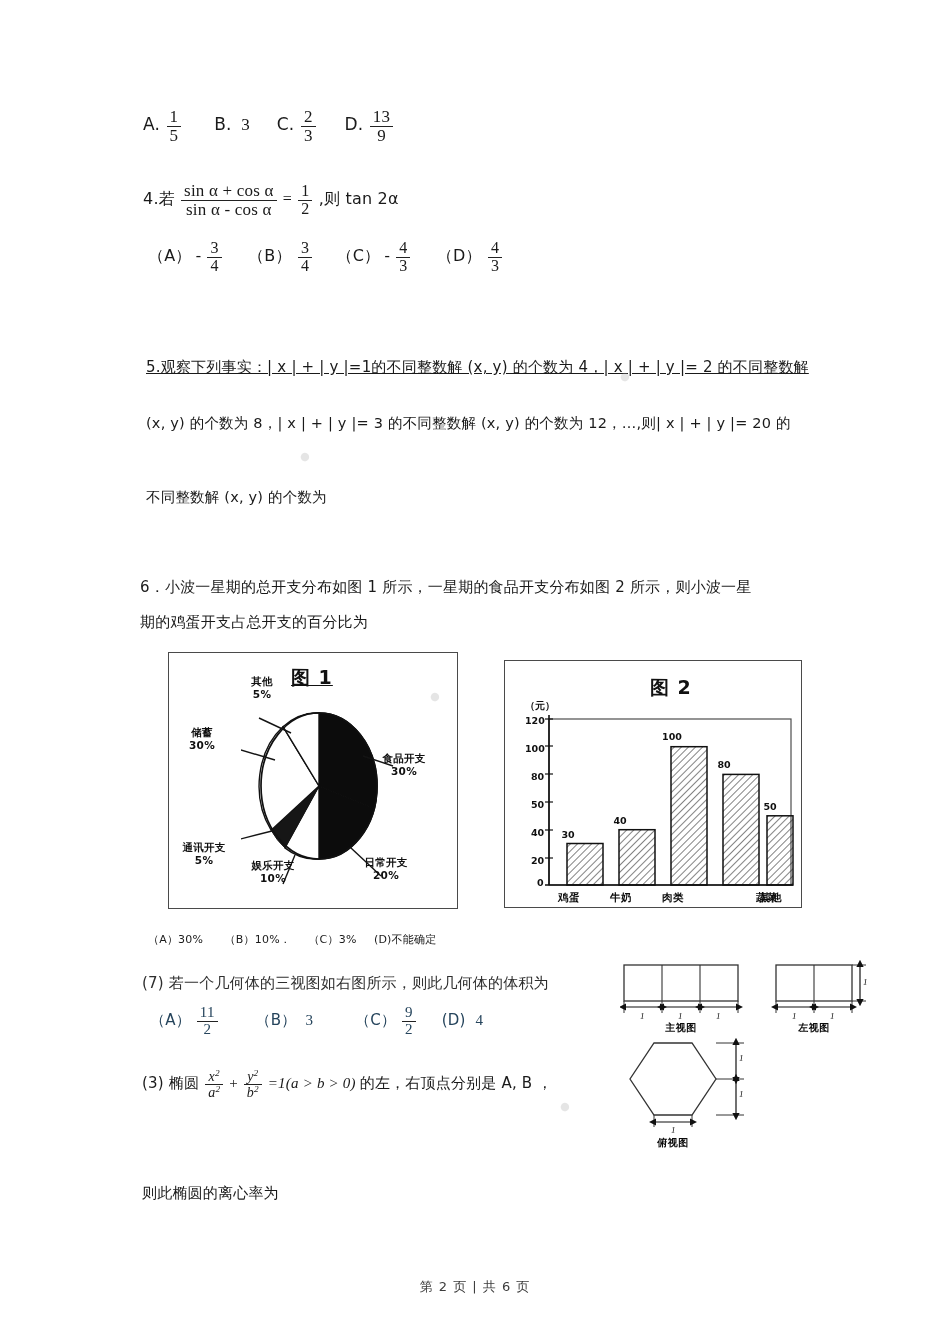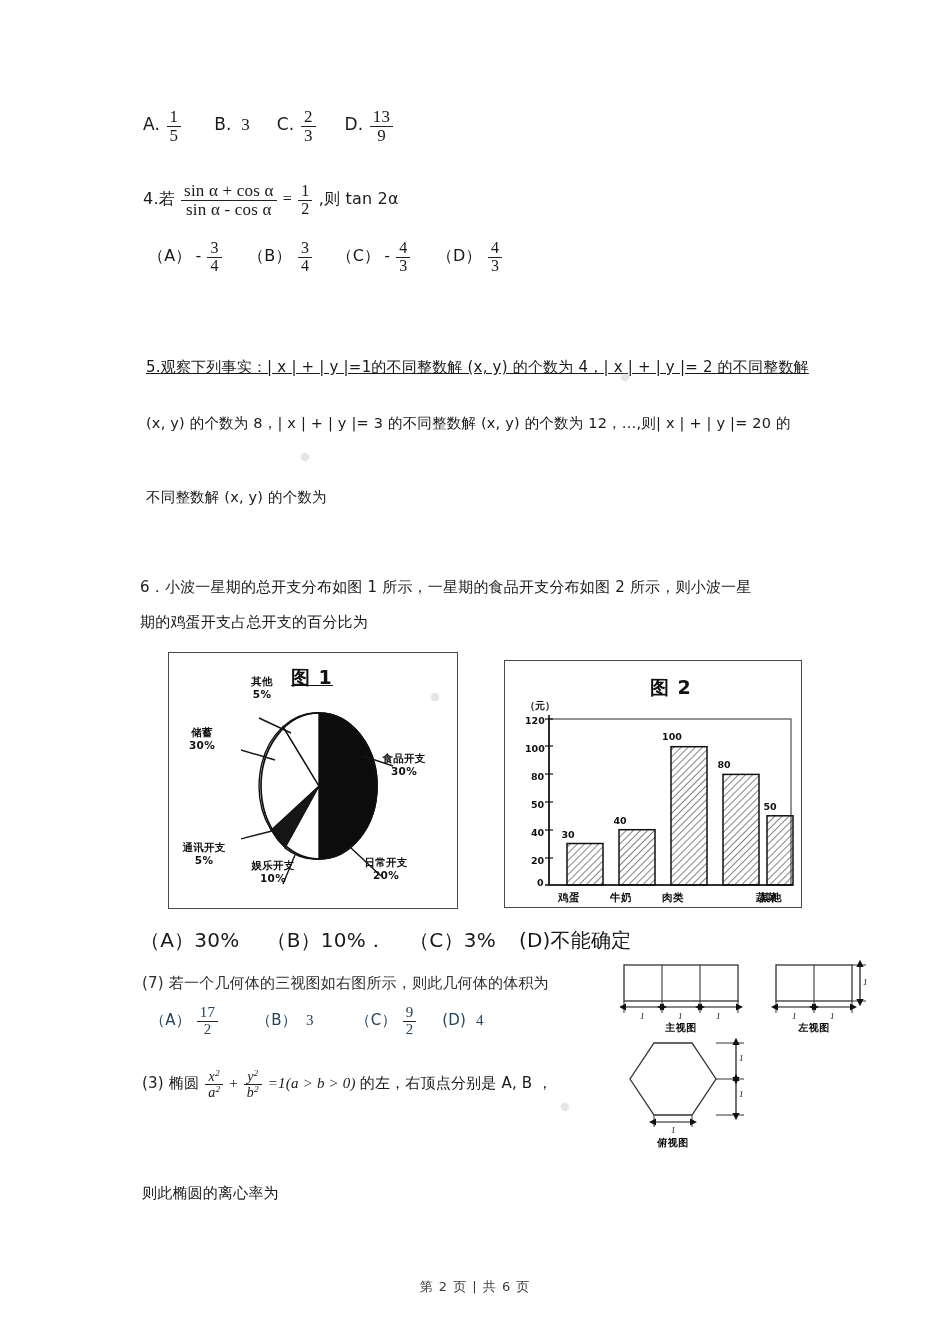--- a/index.html
+++ b/index.html
@@ -330,36 +330,36 @@
     <div class="bar-val" style="left:206px; top:98px;  width:26px;">80</div>
     <div class="bar-val" style="left:252px; top:140px; width:26px;">50</div>
 
     <div class="bar-cat" style="left:47px;  top:230px; width:34px;">鸡蛋</div>
     <div class="bar-cat" style="left:99px;  top:230px; width:34px;">牛奶</div>
     <div class="bar-cat" style="left:151px; top:230px; width:34px;">肉类</div>
     <div class="bar-cat" style="left:203px; top:230px; width:34px;margin-left:42px;">蔬菜</div>
     <div class="bar-cat" style="left:249px; top:230px; width:34px;">其他</div>
   </div>
 
-  <div class="row q-line cn" style="left:140px; top:925px; font-size:20px;">
+  <div class="row q-line cn" style="left:148px; top:925px; font-size:11px;">
     <span>（A）30%</span>
     <span style="display:inline-block;width:14px"></span>
     <span>（B）10%．</span>
     <span style="display:inline-block;width:10px"></span>
     <span>（C）3%</span>
     <span style="display:inline-block;width:10px"></span>
     <span>(D)不能确定</span>
   </div>
 
   <div class="row q-line cn" style="left:142px; top:968px; font-size:15px; color:#2d2d2d;">(7) 若一个几何体的三视图如右图所示，则此几何体的体积为</div>
 
   <div class="row q-line" style="left:150px; top:1005px; font-size:15px; color:#25445c;">
     <span class="cn">（A）</span>
     <span class="frac">
-      <span class="num">17</span>
+      <span class="num">11</span>
       <span class="den">2</span>
     </span>
     <span style="display:inline-block;width:28px"></span>
     <span class="cn">（B）</span>
     <span style="margin-left:5px">3</span>
     <span style="display:inline-block;width:34px"></span>
     <span class="cn">（C）</span>
     <span class="frac">
       <span class="num">9</span>
       <span class="den">2</span>

